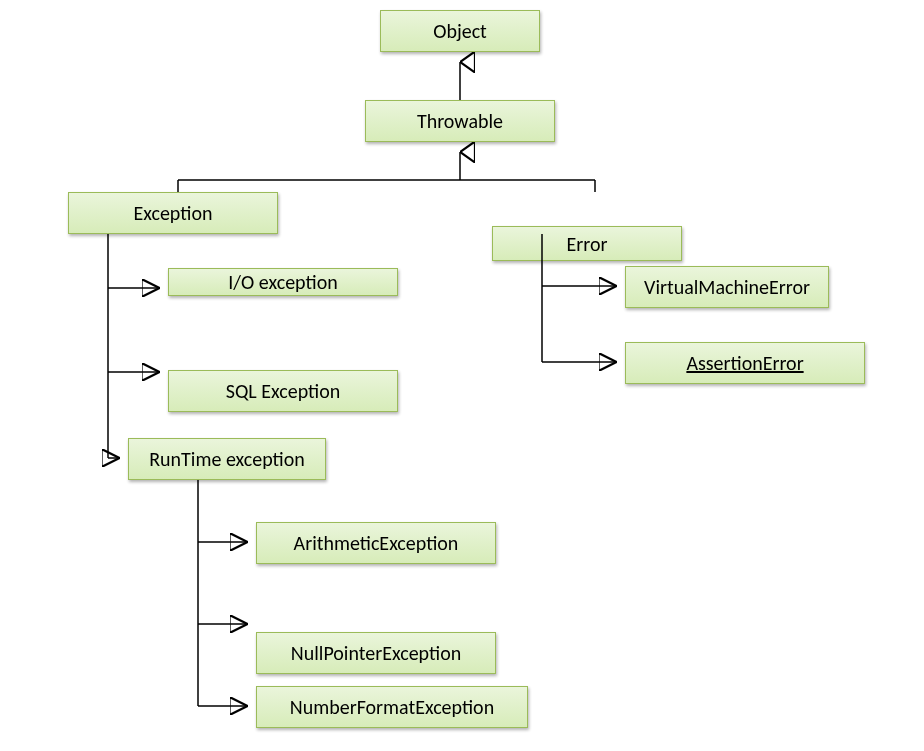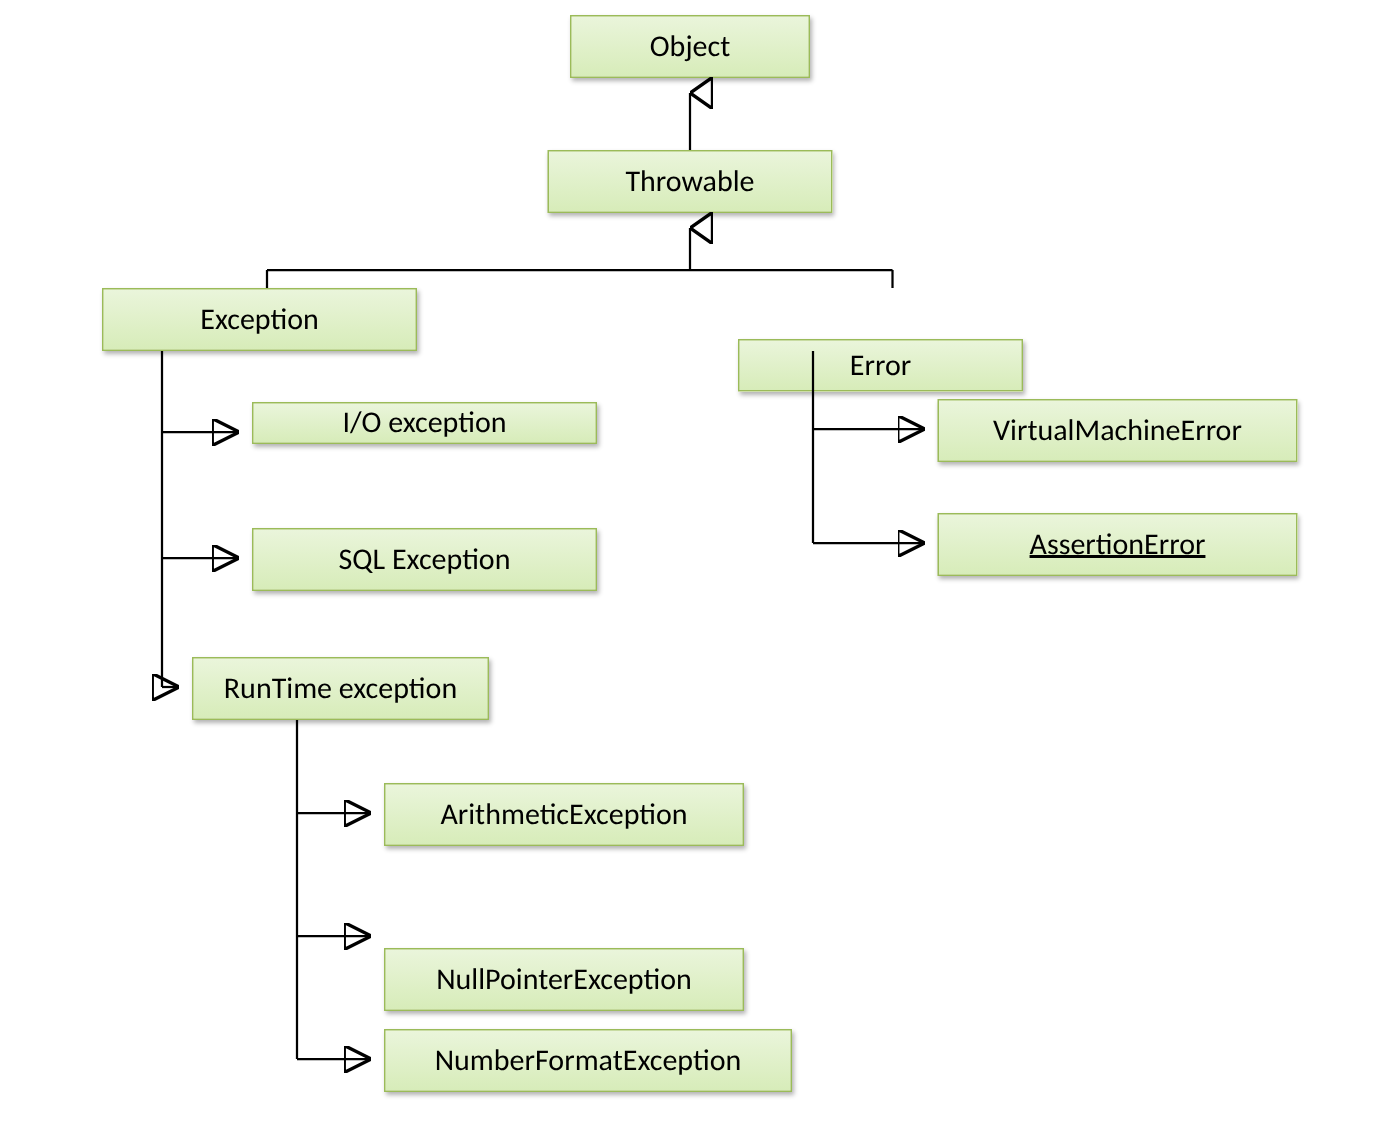--- a/index.html
+++ b/index.html
@@ -32,23 +32,23 @@
     }
   </style>
 </head>
 <body>
 
 <div class="node" style="left:380px; top:10px; width:160px; height:42px;text-align:right;">Object</div>
 <div class="node" style="left:365px; top:100px; width:190px; height:42px;text-align:center;">Throwable</div>
 <div class="node" style="left:68px; top:192px; width:210px; height:42px;">Exception</div>
 <div class="node" style="left:492px; top:192px; width:190px; height:35px;margin-top:34px;">Error</div>
 <div class="node" style="left:168px; top:268px; width:230px; height:28px;">I/O exception</div>
-<div class="node" style="left:168px; top:352px; width:230px; height:42px;">SQL Exception</div>
+<div class="node" style="left:168px; top:370px; width:230px; height:42px;">SQL Exception</div>
 <div class="node" style="left:128px; top:438px; width:198px; height:42px;">RunTime exception</div>
-<div class="node" style="left:625px; top:266px; width:240px; height:42px;">VirtualMachineError</div>
+<div class="node" style="left:625px; top:266px; width:204px; height:42px;">VirtualMachineError</div>
 <div class="node" style="left:625px; top:342px; width:240px; height:42px;text-decoration:underline;">AssertionError</div>
 <div class="node" style="left:256px; top:522px; width:240px; height:42px;">ArithmeticException</div>
 <div class="node" style="left:256px; top:604px; width:240px; height:42px;margin-top:28px;">NullPointerException</div>
 <div class="node" style="left:256px; top:686px; width:272px; height:42px;">NumberFormatException</div>
 
 <svg class="connector" style="left:0; top:0; width:924px; height:751px;">
   <defs>
     <marker id="arrowup" markerWidth="14" markerHeight="10" refX="7" refY="0" orient="auto-start-reverse">
       <path d="M0,10 L7,0 L14,10 Z" fill="none" stroke="#000" stroke-width="1.5"></path>
     </marker>

